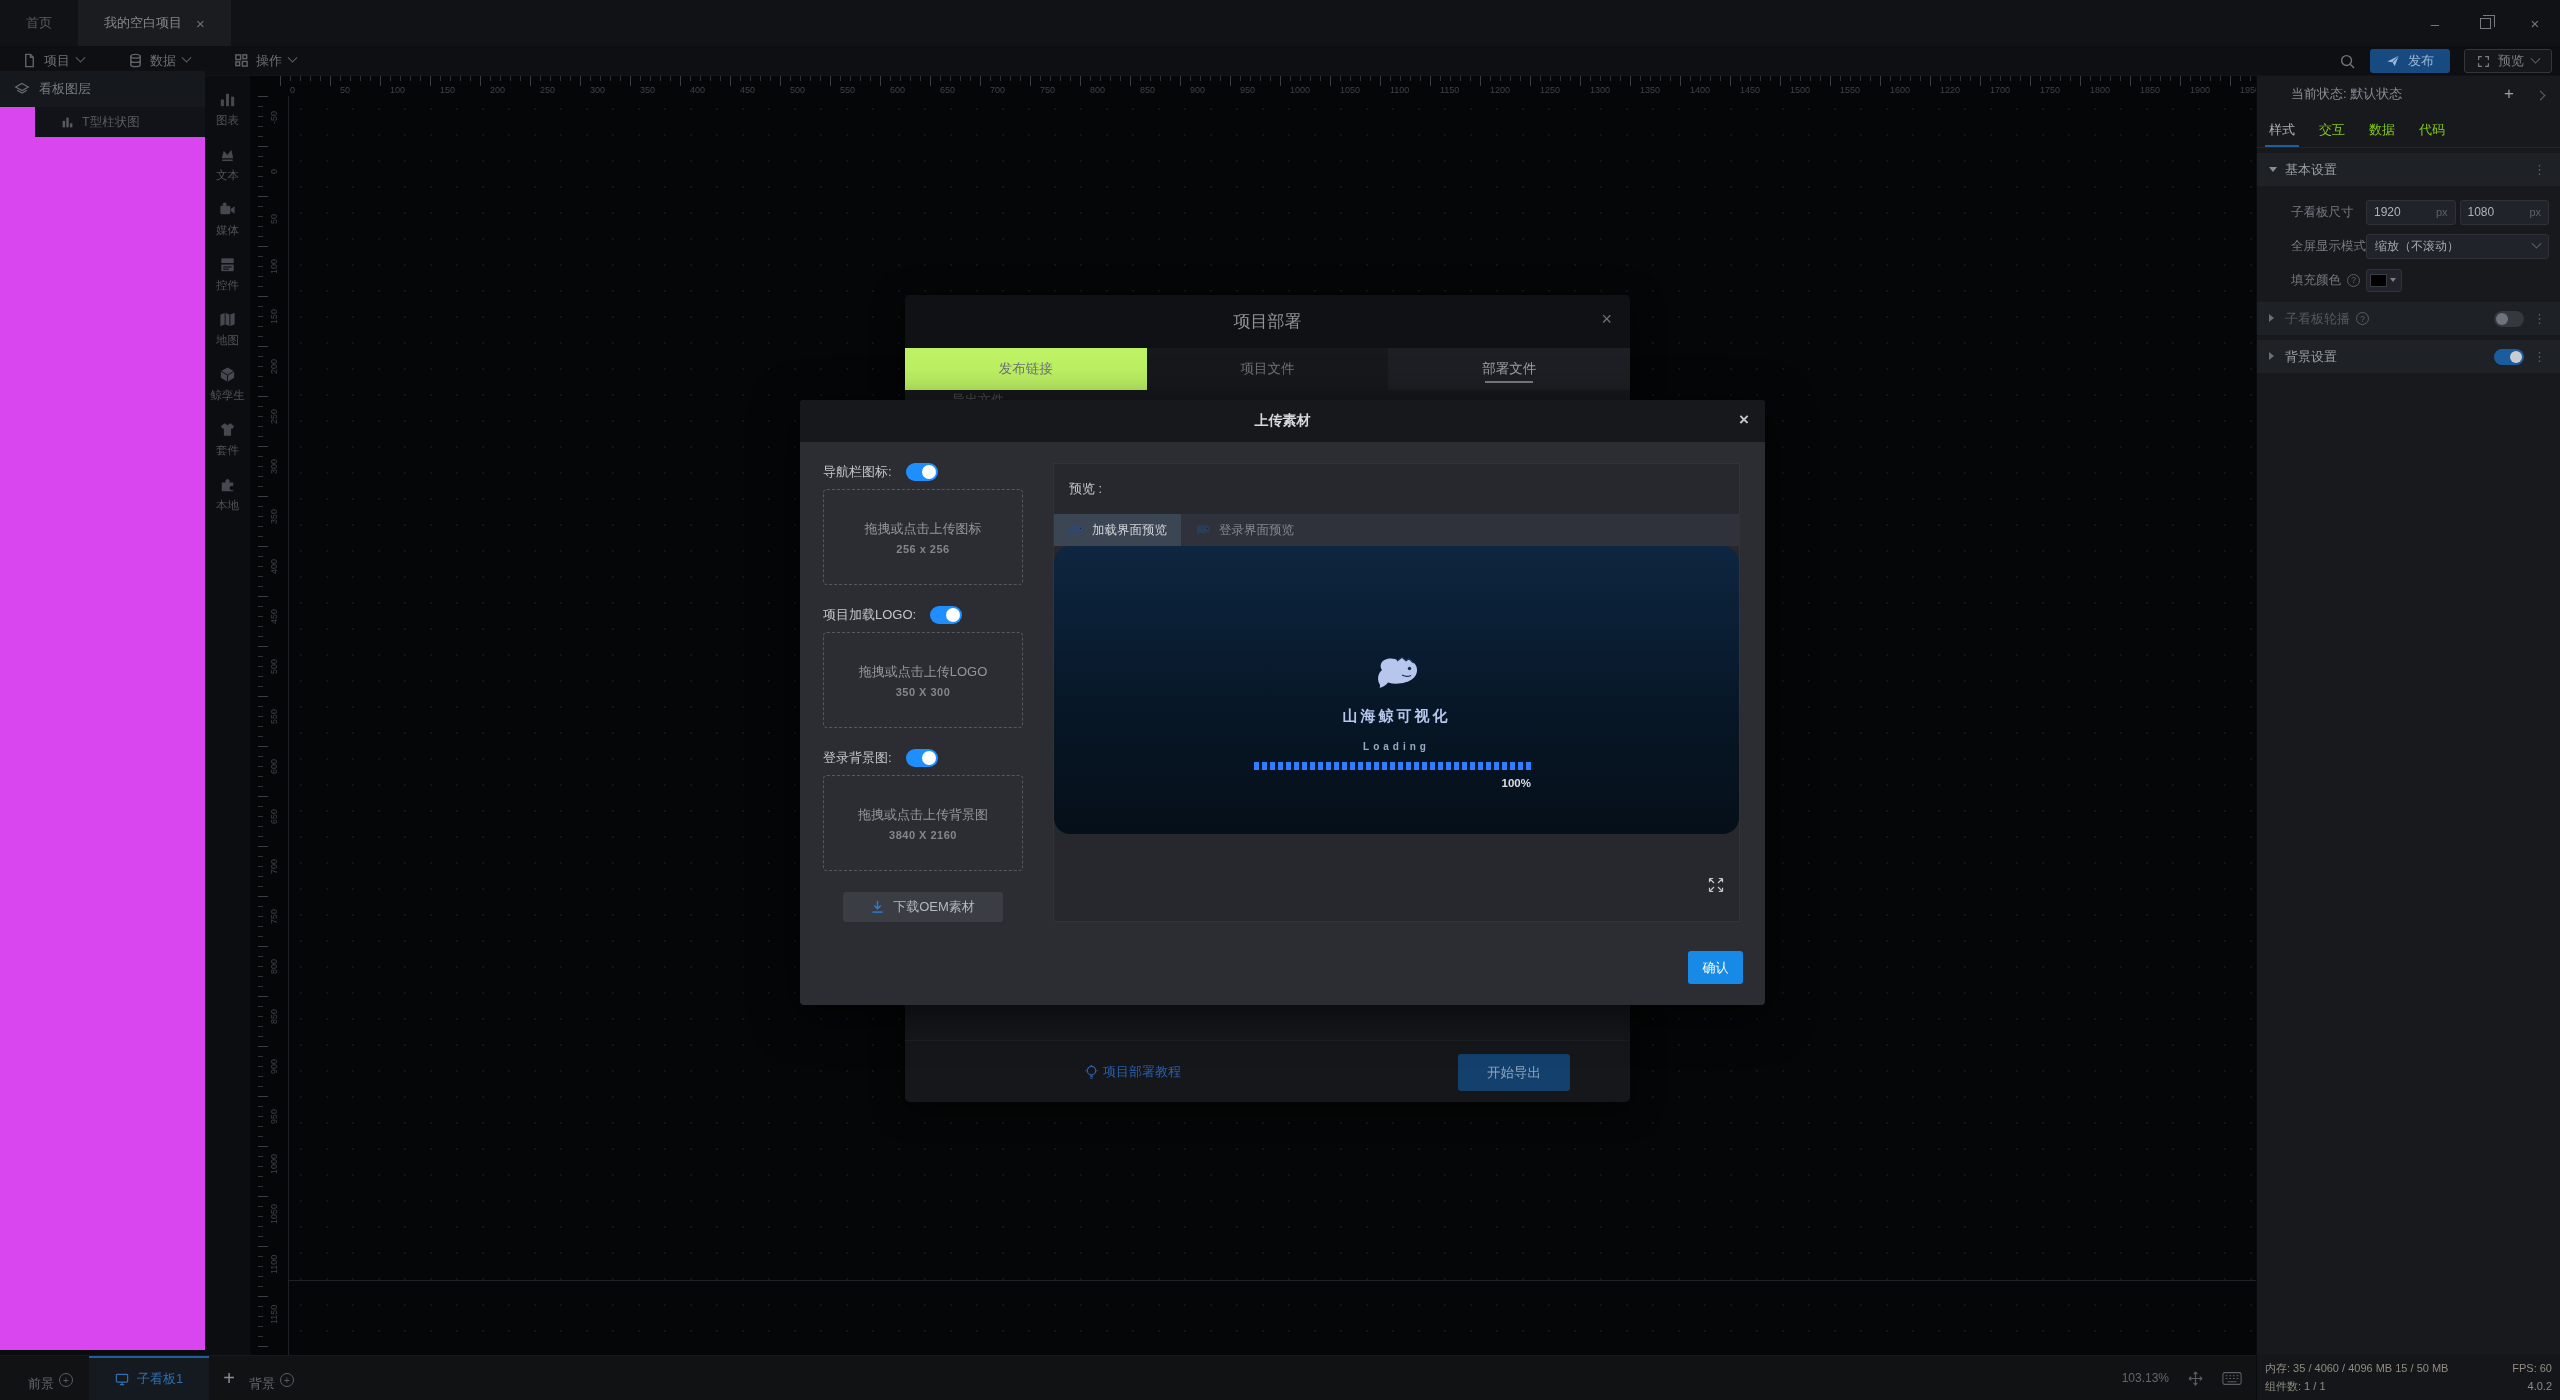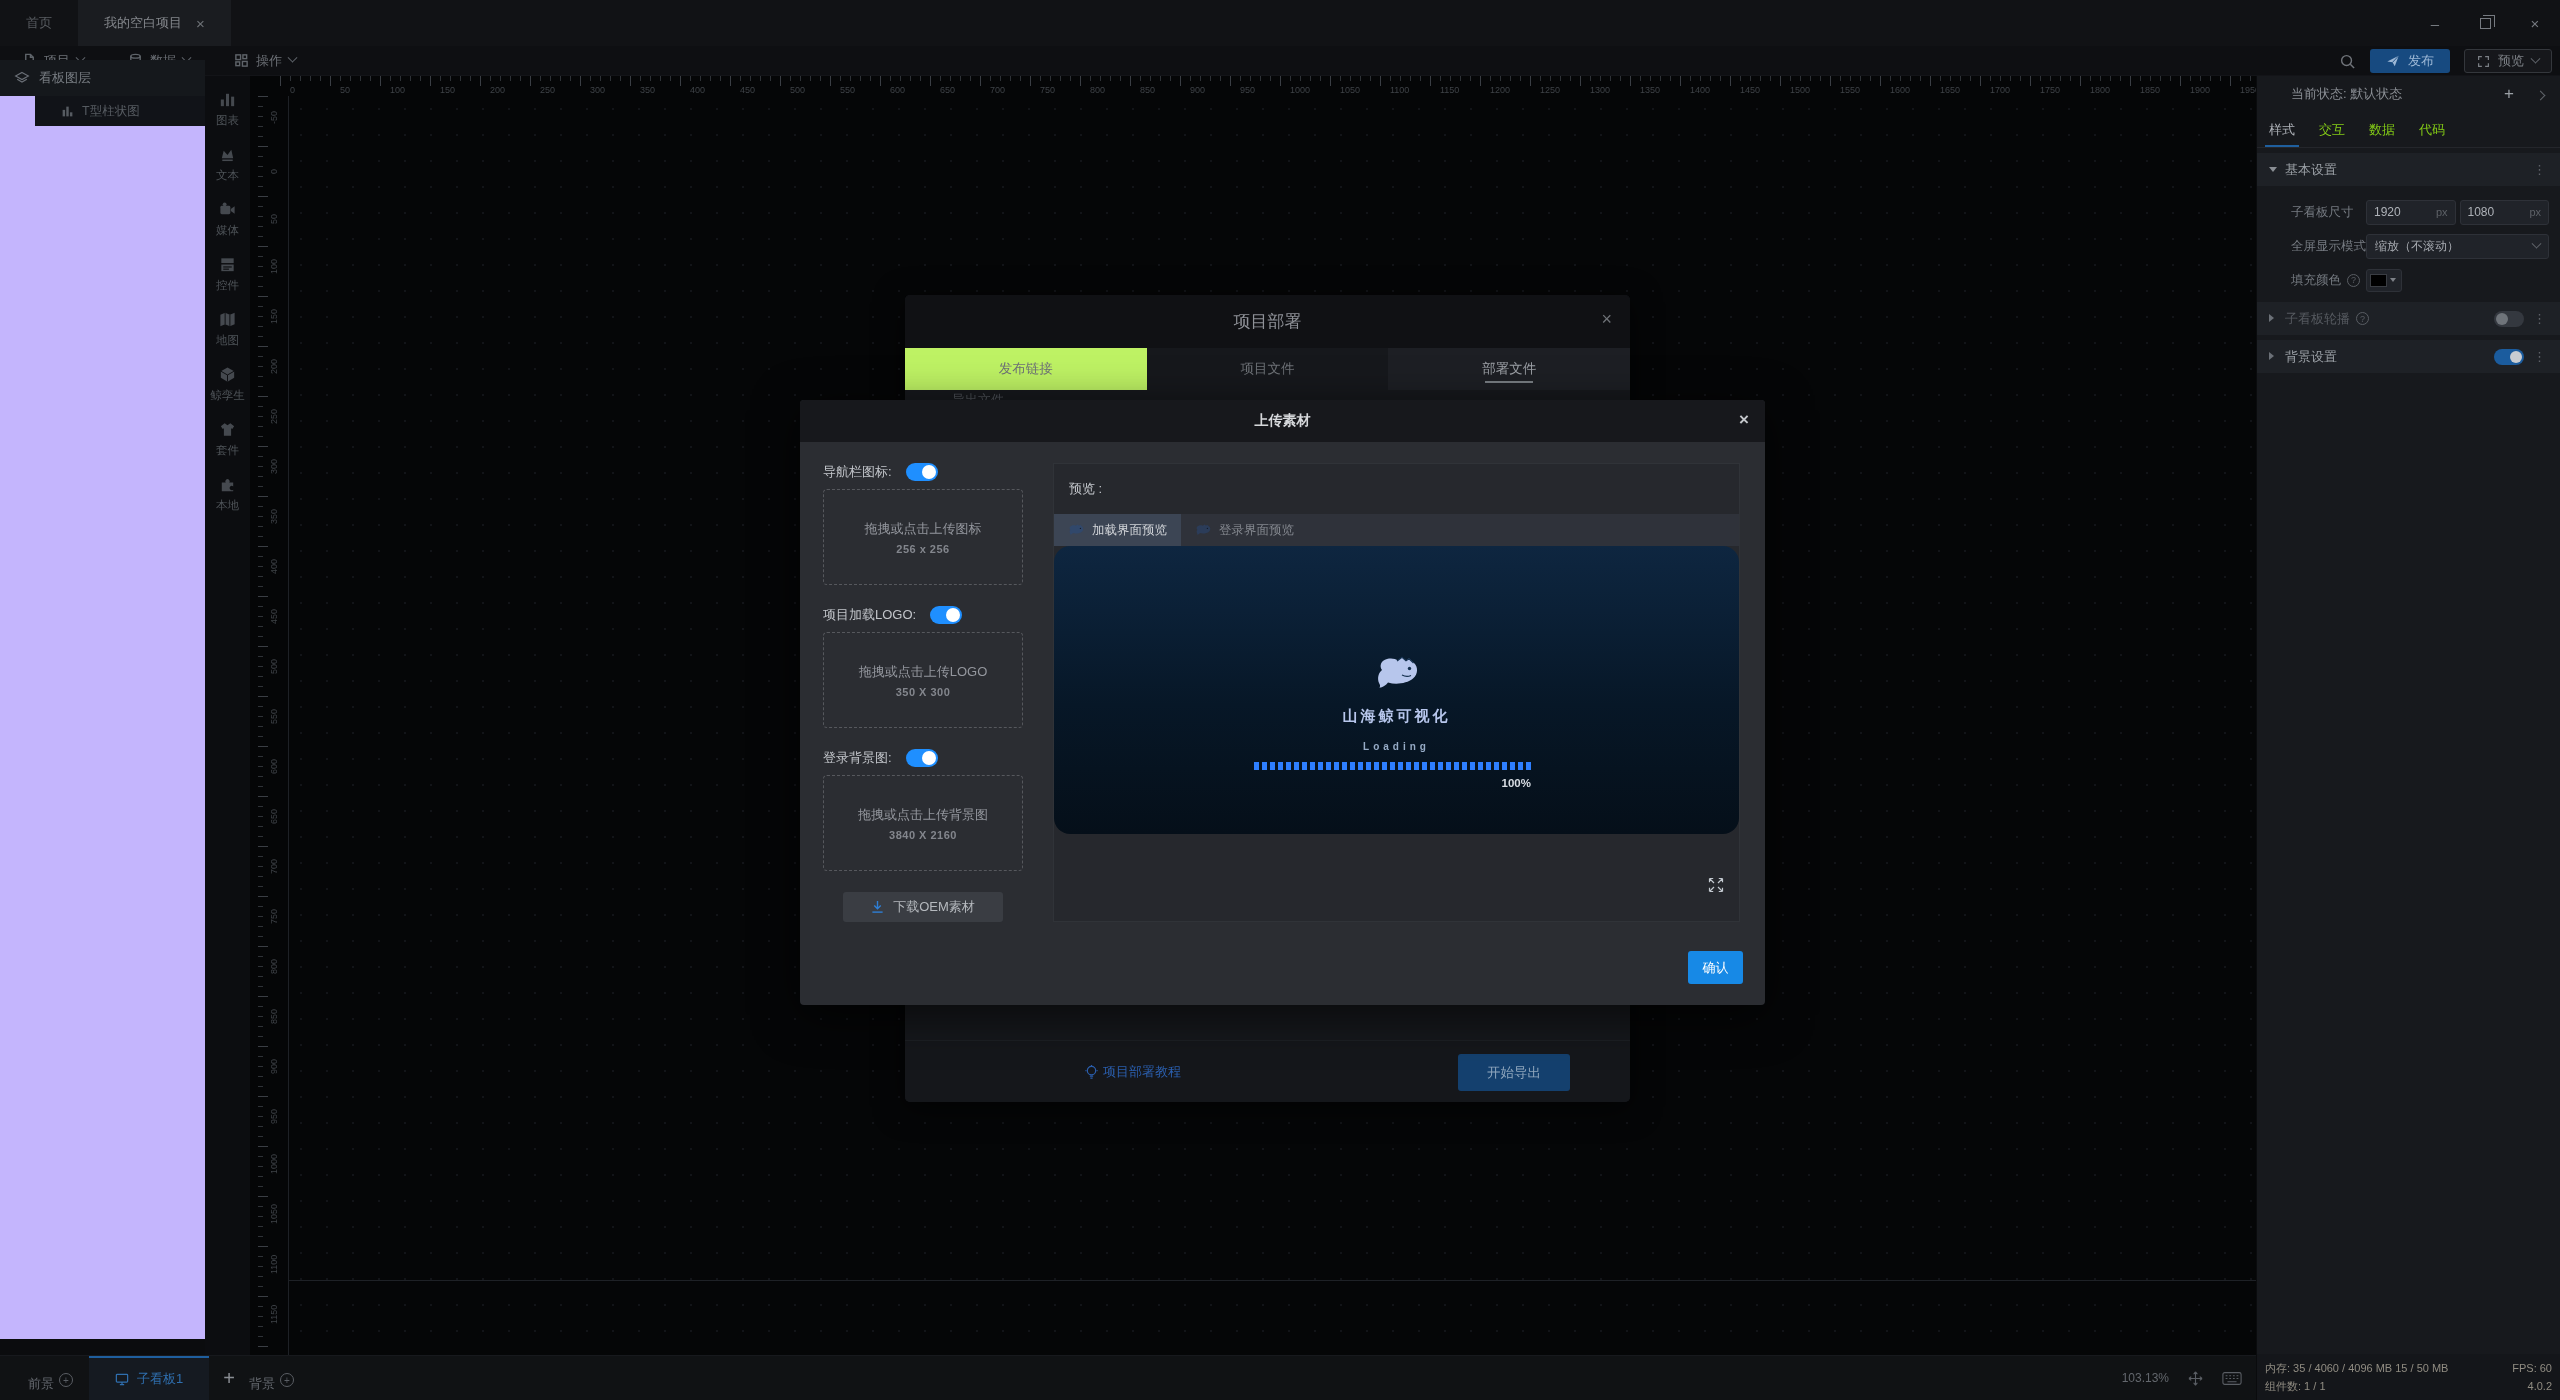--- a/index.html
+++ b/index.html
@@ -21,21 +21,21 @@
   .menubar{position:absolute;left:0;top:46px;width:2560px;height:30px;background:#0e0f12;display:flex;align-items:center;border-bottom:1px solid #131418;}
   .menu-item{display:flex;align-items:center;gap:7px;padding:0 22px;height:100%;color:#6c7076;font-size:13px;}
   .menu-item svg{stroke:#5f646a;fill:none;stroke-width:1.4;}
   .chev{width:7px;height:7px;border-right:1.4px solid #5f646a;border-bottom:1.4px solid #5f646a;transform:rotate(45deg) translate(-2px,-2px);display:inline-block;}
   .chev.right{transform:rotate(-45deg);}
   .menubar-right{position:absolute;right:8px;top:0;height:30px;display:flex;align-items:center;gap:14px;}
   .btn-publish{display:flex;align-items:center;gap:8px;background:#174a80;color:#9db8d6;border-radius:3px;height:24px;padding:0 16px;font-size:13px;}
   .btn-preview{display:flex;align-items:center;gap:8px;background:#16171b;border:1px solid #34373c;color:#7b7f85;border-radius:3px;height:24px;padding:0 12px;font-size:13px;}
 
   
-  .leftpanel{position:absolute;left:0;top:60px;width:205px;height:1279px;background:#c4b5fd;}
+  .leftpanel{position:absolute;left:0;top:71px;width:205px;height:1279px;background:#d946ef;}
   .lp-header{height:36px;background:#15181c;display:flex;align-items:center;gap:9px;padding:0 14px;color:#787d83;font-size:13px;}
   .lp-item{height:30px;display:flex;align-items:center;gap:8px;padding:0 14px 0 26px;color:#565b61;font-size:12.5px;background:#111318;margin-left:35px;}
 
   
   .toolbox{position:absolute;left:205px;top:76px;width:45px;height:1279px;background:#0c0d10;display:flex;flex-direction:column;align-items:center;padding-top:14px;gap:17px;}
   .tool-item{display:flex;flex-direction:column;align-items:center;gap:4px;color:#4e5358;font-size:11.5px;width:45px;}
   .tool-item svg{width:19px;height:19px;}
 
   
   .canvas{position:absolute;left:250px;top:76px;width:2006px;height:1279px;background:#050607;overflow:hidden;}
@@ -319,21 +319,21 @@
           <span style="left: 1160px;">1150</span>
           <span style="left: 1210px;">1200</span>
           <span style="left: 1260px;">1250</span>
           <span style="left: 1310px;">1300</span>
           <span style="left: 1360px;">1350</span>
           <span style="left: 1410px;">1400</span>
           <span style="left: 1460px;">1450</span>
           <span style="left: 1510px;">1500</span>
           <span style="left: 1560px;">1550</span>
           <span style="left: 1610px;">1600</span>
-          <span style="left: 1660px;">1650</span>
+          <span style="left: 1660px;">1220</span>
           <span style="left: 1710px;">1700</span>
           <span style="left: 1760px;">1750</span>
           <span style="left: 1810px;">1800</span>
           <span style="left: 1860px;">1850</span>
           <span style="left: 1910px;">1900</span>
           <span style="left: 1960px;">1950</span>
         </div>
     </div>
     <div class="ruler-v">
       <div class="minor"></div>

